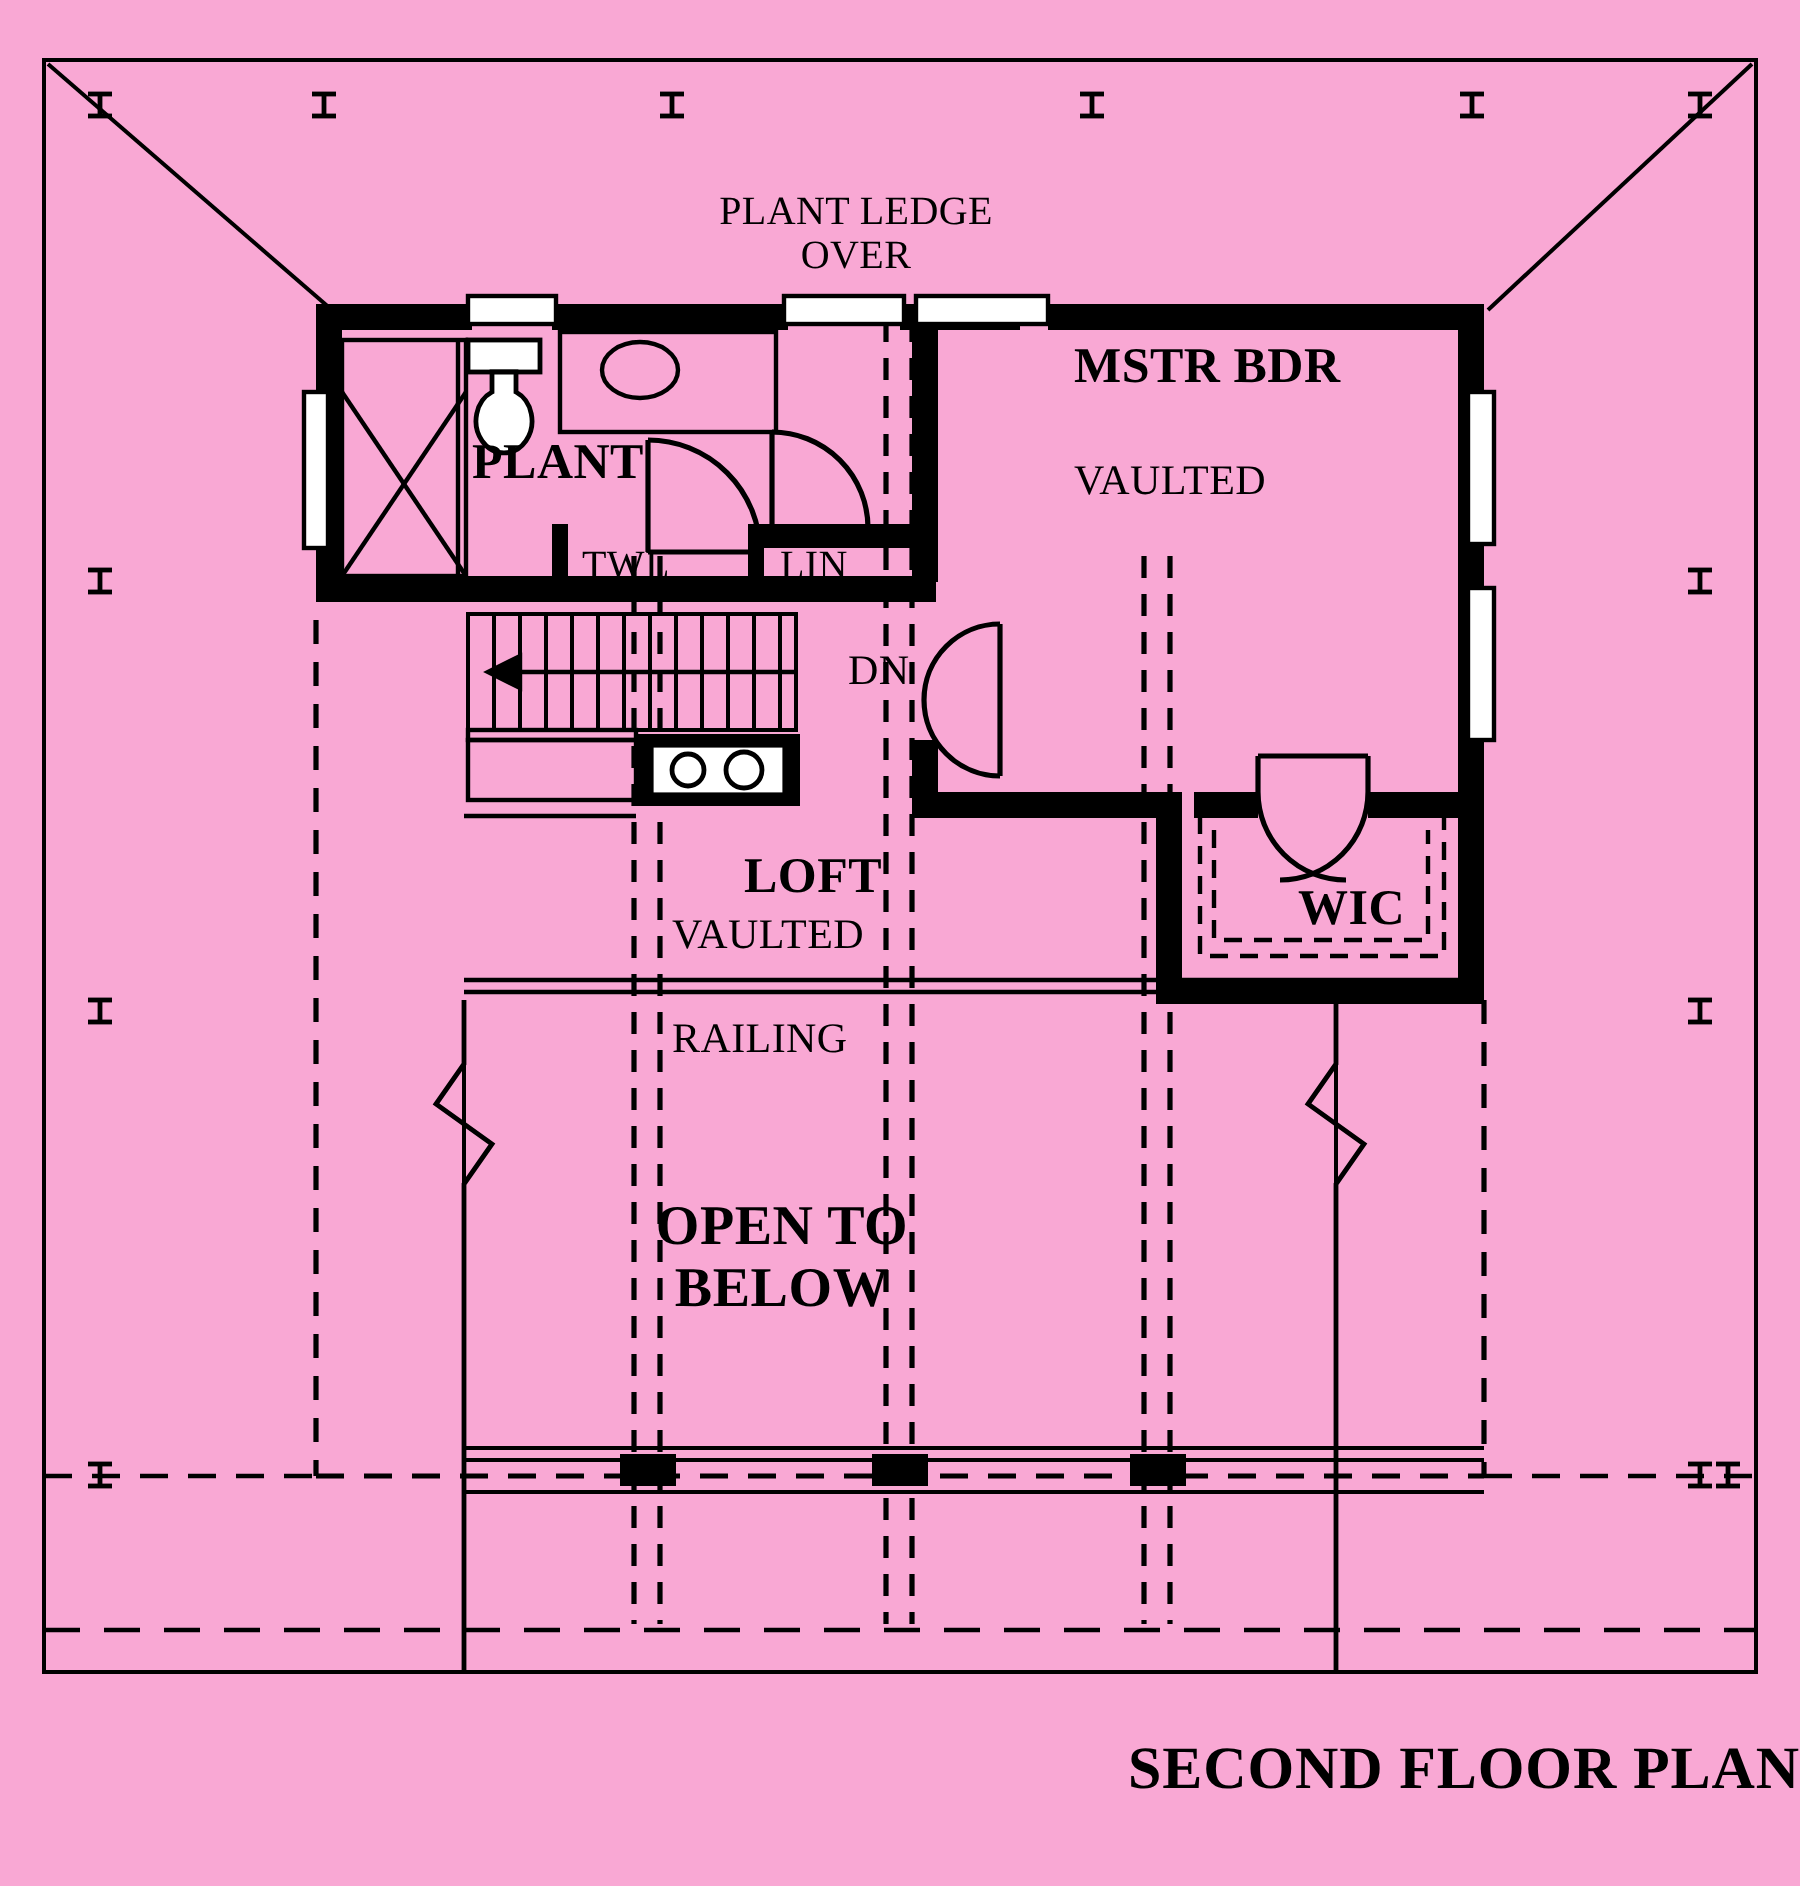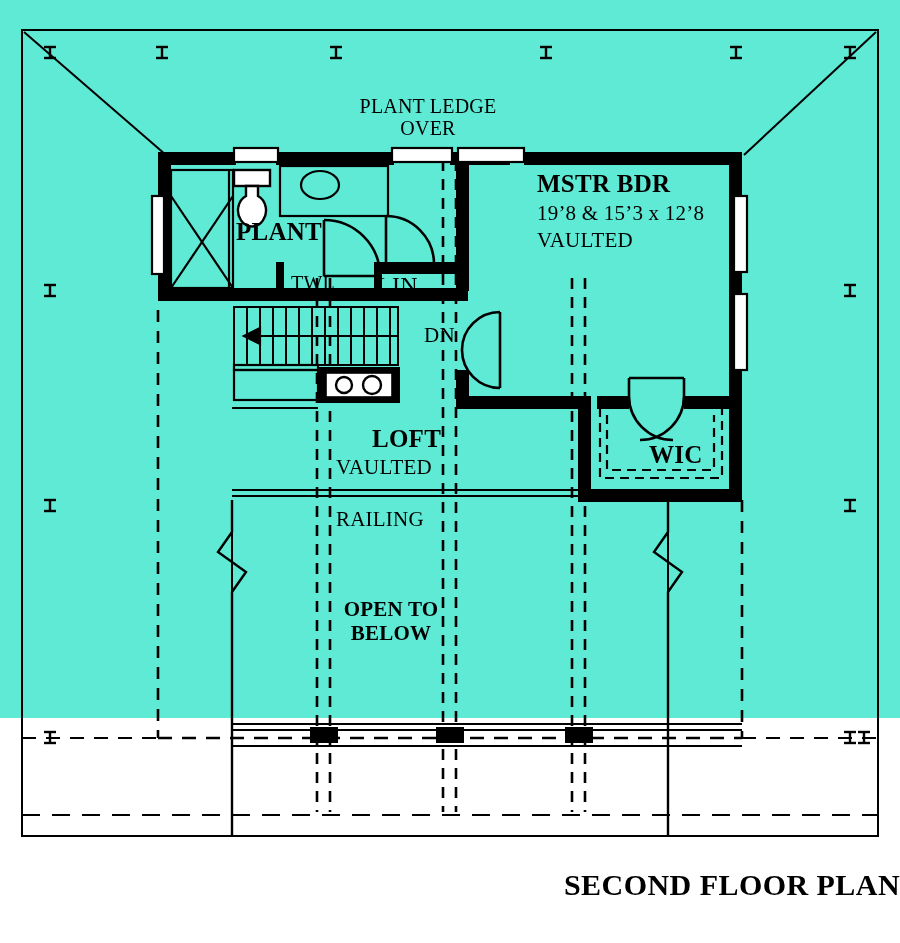--- a/index.html
+++ b/index.html
@@ -10,22 +10,22 @@
   body {
     width: 900px;
     height: 943px;
     font-family: "Liberation Serif", "DejaVu Serif", serif;
     color: #000000;
     overflow: hidden;
   }
   #plan-root {
     position: relative;
     width: 900px;
-    height: 718px;
-    background: #5eead4;
+    height: 943px;
+    background: #f9a8d4;
   }
   #plan-svg {
     position: absolute;
     left: 0;
     top: 0;
     width: 900px;
     height: 943px;
     display: block;
   }
   .lbl {
@@ -309,36 +309,35 @@
 
   </svg>
 
   <div class="lbl ctr" style="left:428px; top:95px; font-size:20px;">PLANT LEDGE
 OVER</div>
 
   <div class="lbl lbl-bold" style="left:236px; top:218px; font-size:25px;">PLANT</div>
 
   <div class="lbl lbl-bold" style="left:537px; top:170px; font-size:25px;font-family:Liberation Serif, serif;">MSTR BDR</div>
 
-  <div class="lbl" style="left:537px; top:202px; font-size:21px;">19’8 &amp; 15’3 x 12’8</div>
 
   <div class="lbl" style="left:537px; top:229px; font-size:21px;">VAULTED</div>
 
   <div class="lbl" style="left:291px; top:272px; font-size:20px;">TWL</div>
 
-  <div class="lbl" style="left:377px; top:272px; font-size:24px;">LIN</div>
+  <div class="lbl" style="left:390px; top:272px; font-size:20px;">LIN</div>
 
   <div class="lbl" style="left:400px; top:324px; font-size:21px;margin-left:24px;">DN</div>
 
   <div class="lbl lbl-bold" style="left:339px; top:425px; font-size:25px;margin-left:33px;">LOFT</div>
 
   <div class="lbl" style="left:336px; top:456px; font-size:21px;">VAULTED</div>
 
   <div class="lbl lbl-bold" style="left:624px; top:441px; font-size:25px;margin-left:25px;">WIC</div>
 
   <div class="lbl" style="left:336px; top:508px; font-size:21px;">RAILING</div>
 
-  <div class="lbl lbl-bold ctr" style="left:391px; top:598px; font-size:21px;">OPEN TO
+  <div class="lbl lbl-bold ctr" style="left:391px; top:598px; font-size:28px;">OPEN TO
 BELOW</div>
 
   <div id="title-bar">SECOND FLOOR PLAN</div>
 
 </div>
 
 </body></html>

